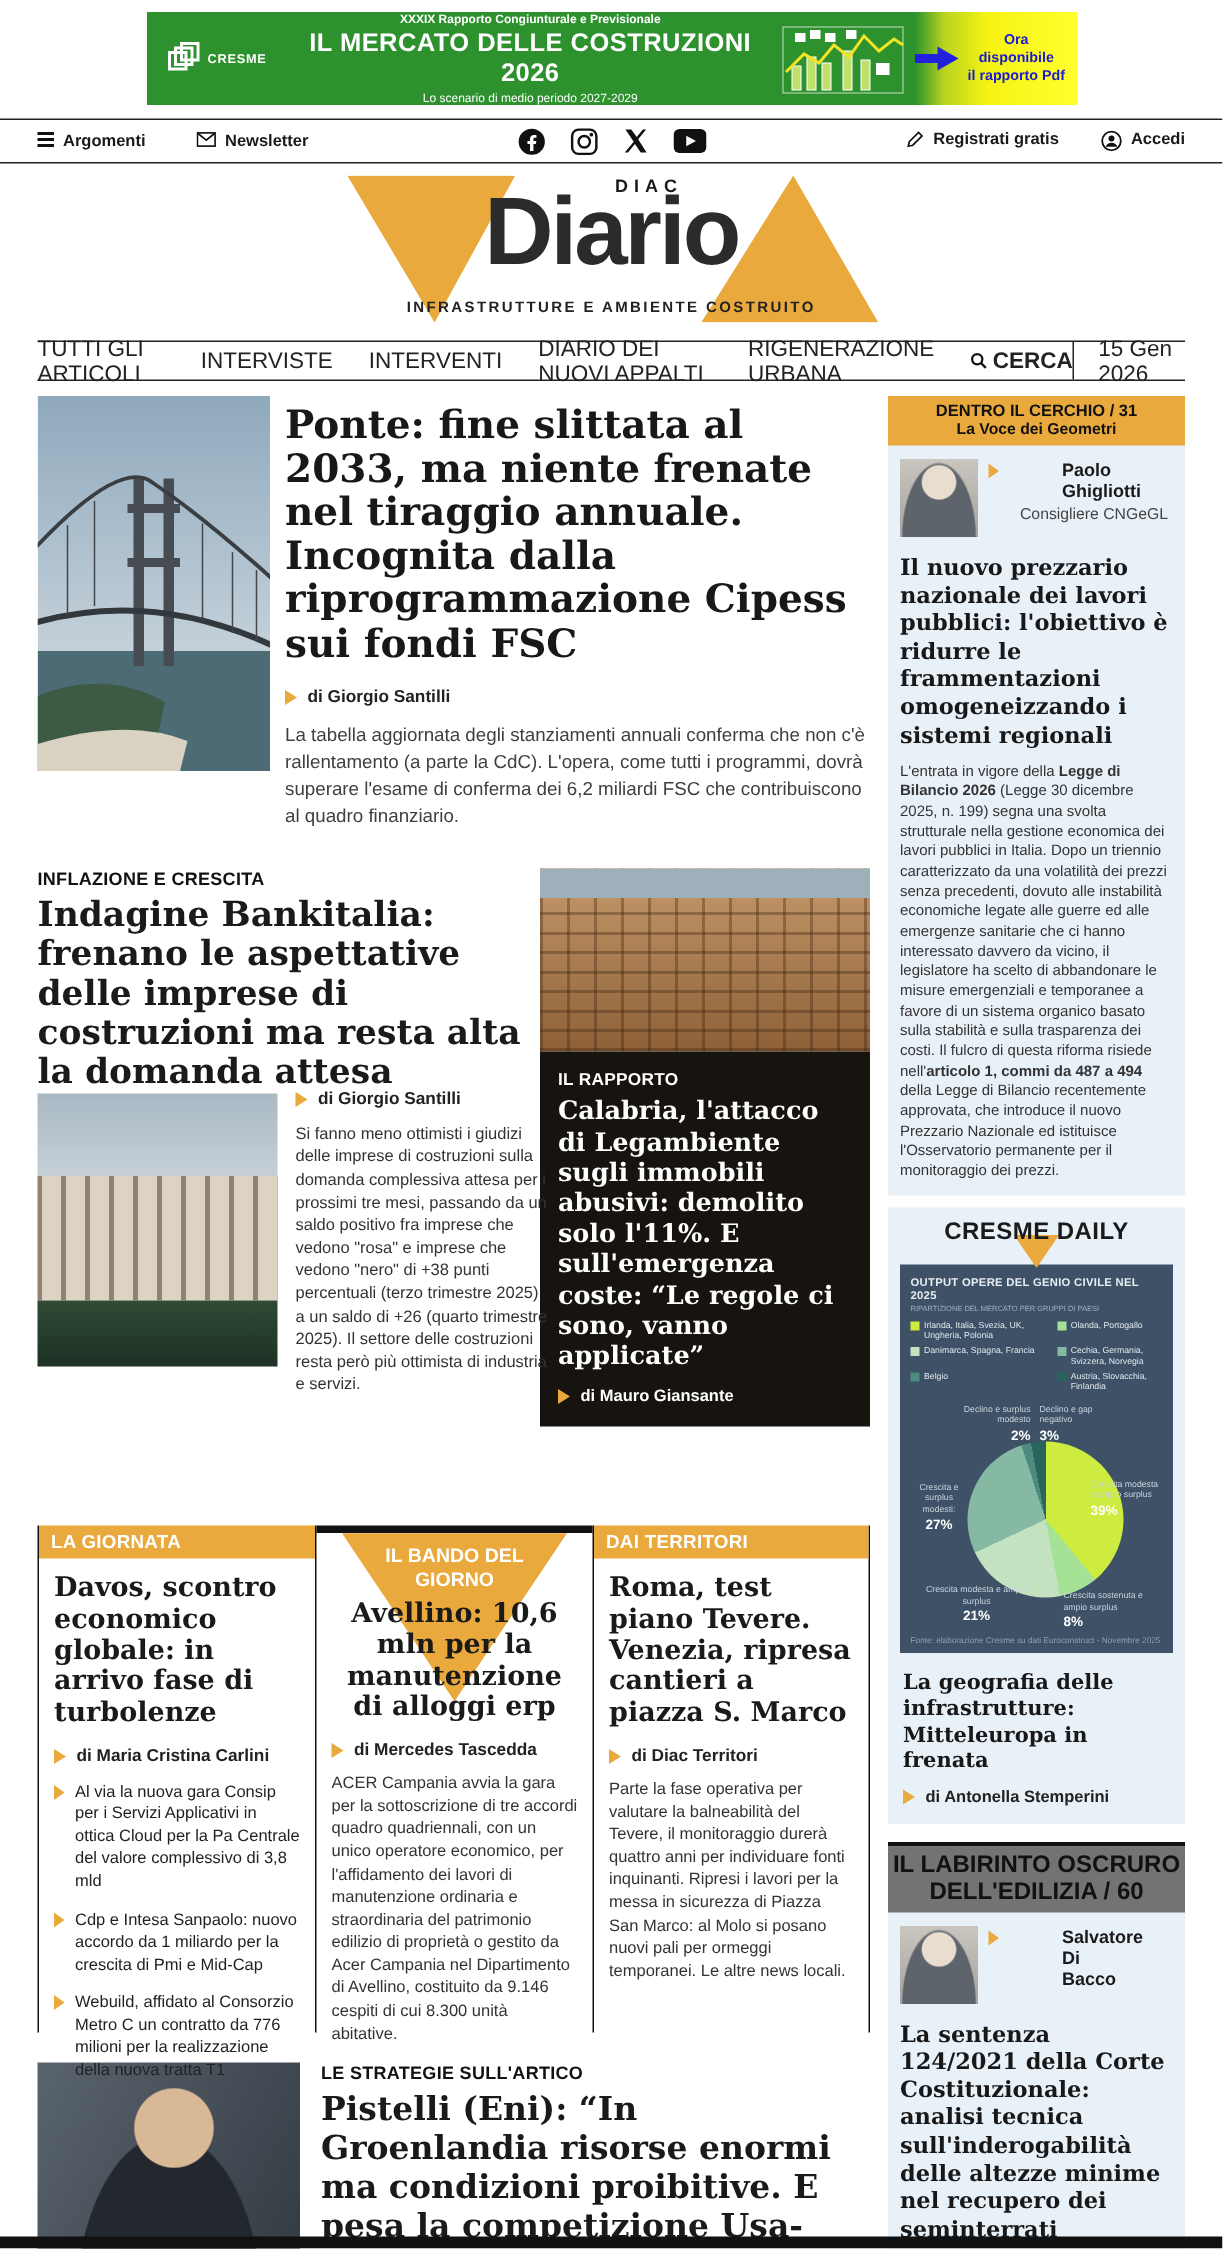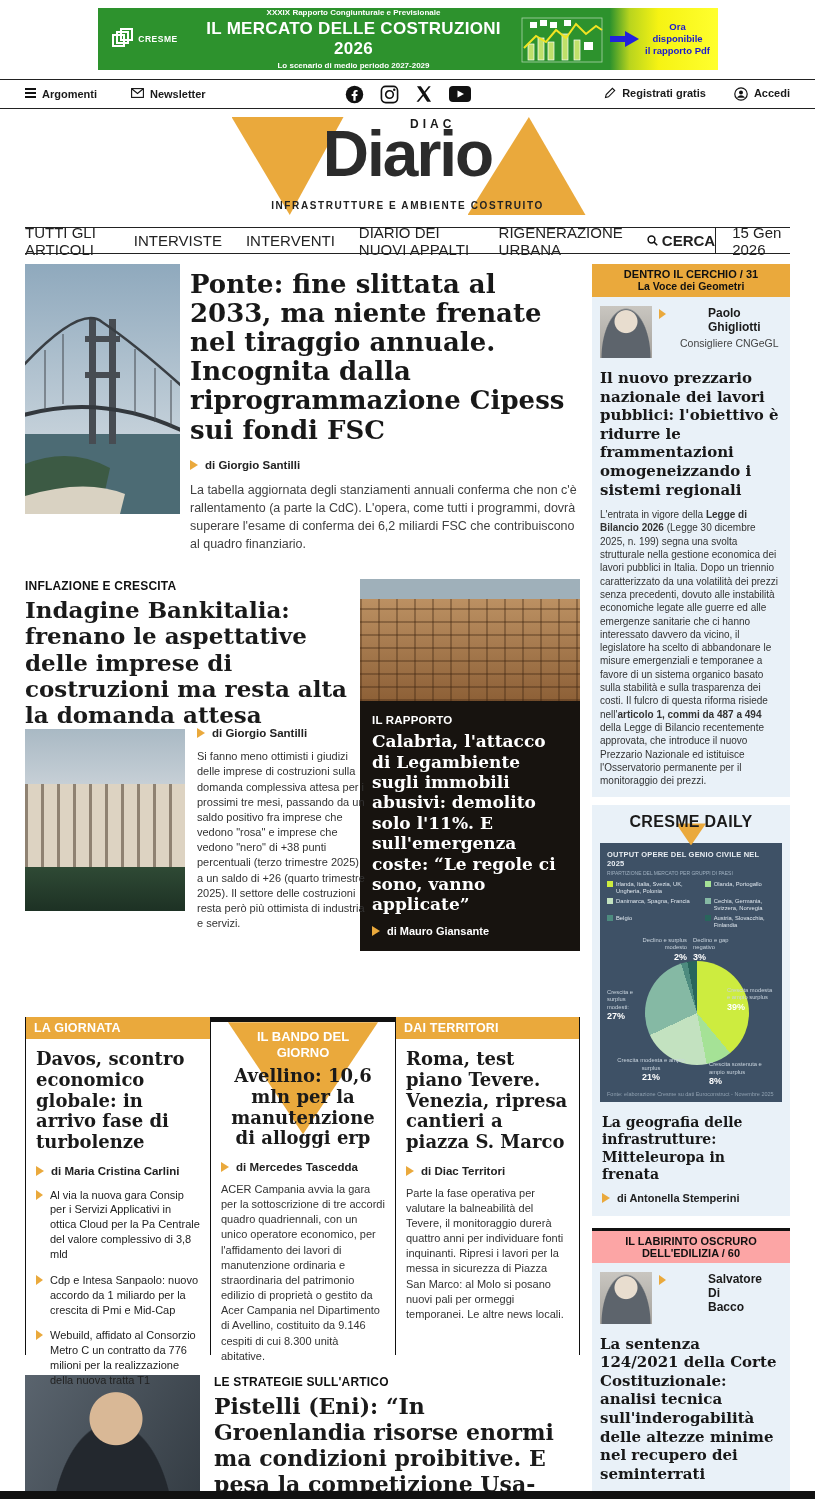--- a/index.html
+++ b/index.html
@@ -12,21 +12,21 @@
 .b-left{width:95px;display:flex;align-items:center;justify-content:center;color:#fff;gap:4px;}
 .cresme-ico{position:relative;width:22px;height:22px;}
 .cresme-ico span{position:absolute;width:13px;height:13px;border:2px solid #fff;background:transparent;}
 .cresme-ico span:nth-child(1){left:0;top:6px;}
 .cresme-ico span:nth-child(2){left:4px;top:3px;}
 .cresme-ico span:nth-child(3){left:8px;top:0;}
 .b-logo-txt{font-size:8.5px;font-weight:bold;letter-spacing:.5px;}
 .b-center{flex:1;color:#fff;text-align:center;display:flex;flex-direction:column;justify-content:center;gap:2px;}
 .b-kicker{font-size:8px;font-weight:bold;}
 .b-title{font-size:17px;font-weight:bold;letter-spacing:.3px;}
-.b-sub{font-size:8px;font-weight:bold;}
+.b-sub{font-size:8px;font-weight:normal;}
 .b-chart{width:95px;display:flex;align-items:center;justify-content:center;}
 .b-cta{width:108px;background:linear-gradient(90deg,#2d922d 0,#b8d41e 18%,#f6f313 45%,#ffff2e 100%);display:flex;align-items:center;justify-content:flex-end;gap:4px;padding-right:6px;}
 .b-cta-txt{color:#1a1ad0;font-size:9.5px;font-weight:bold;text-align:center;line-height:1.25;}
 
 
 .utilnav{margin-top:9px;border-top:1px solid #222;border-bottom:1px solid #222;height:30px;display:flex;align-items:center;padding:0 25px;position:relative;font-size:11px;font-weight:bold;}
 .u-item{display:flex;align-items:flex-start;gap:6px;margin-right:34px;cursor:pointer;}
 .burger{display:inline-flex;flex-direction:column;gap:2.5px;}
 .burger i{width:11px;height:1.6px;background:#111;display:block;}
 .u-social{position:absolute;left:50%;transform:translateX(-50%);display:flex;gap:16px;align-items:center;}
@@ -134,29 +134,29 @@
 .c-legend{display:grid;grid-template-columns:57% 43%;gap:3px 2px;}
 .lg-item{display:flex;gap:3px;align-items:flex-start;font-size:5.8px;color:#dfe7ee;line-height:1.2;}
 .lg-sw{width:6px;height:6px;flex:none;margin-top:0;}
 .c-pie-wrap{position:relative;height:150px;margin-top:8px;}
 .c-pie{position:absolute;left:38px;top:24px;width:104px;height:104px;border-radius:50%;}
 .c-lab{position:absolute;color:#c9d4de;font-size:5.8px;line-height:1.25;}
 .c-lab b{display:block;color:#fff;font-size:9px;}
 .lab-39{right:0;top:50px;width:48px;text-align:left;}
 .lab-8{left:102px;bottom:0;width:62px;}
 .lab-21{left:8px;bottom:4px;width:72px;text-align:center;}
-.lab-27{left:0;top:52px;width:38px;}
+.lab-27{left:0;top:52px;width:38px;text-align:center;}
 .lab-2{left:14px;top:0;width:66px;text-align:right;}
 .lab-3{left:86px;top:0;width:52px;}
 .c-src{font-size:5.5px;color:#8fa0b0;margin-top:4px;}
 .cresme-box h3{margin:12px 2px 8px;font-size:14px;}
 .cresme-box .byline{margin:0 2px;font-size:11px;}
 
 .lab-box{margin-top:12px;border-top:3px solid #111;}
-.lab-head{background:#fca5a5;color:#111;font-size:11px;font-weight:800;text-align:center;padding:4px 2px;}
+.lab-head{background:#737373;color:#111;font-size:16px;font-weight:800;text-align:center;padding:4px 2px;}
 
 
 .bottom-bar{position:absolute;left:0;bottom:0;width:815px;height:8px;background:#111;}
 
 svg{display:block;}
 .icon{flex:none;}
 </style>
 </head>
 <body>
 

